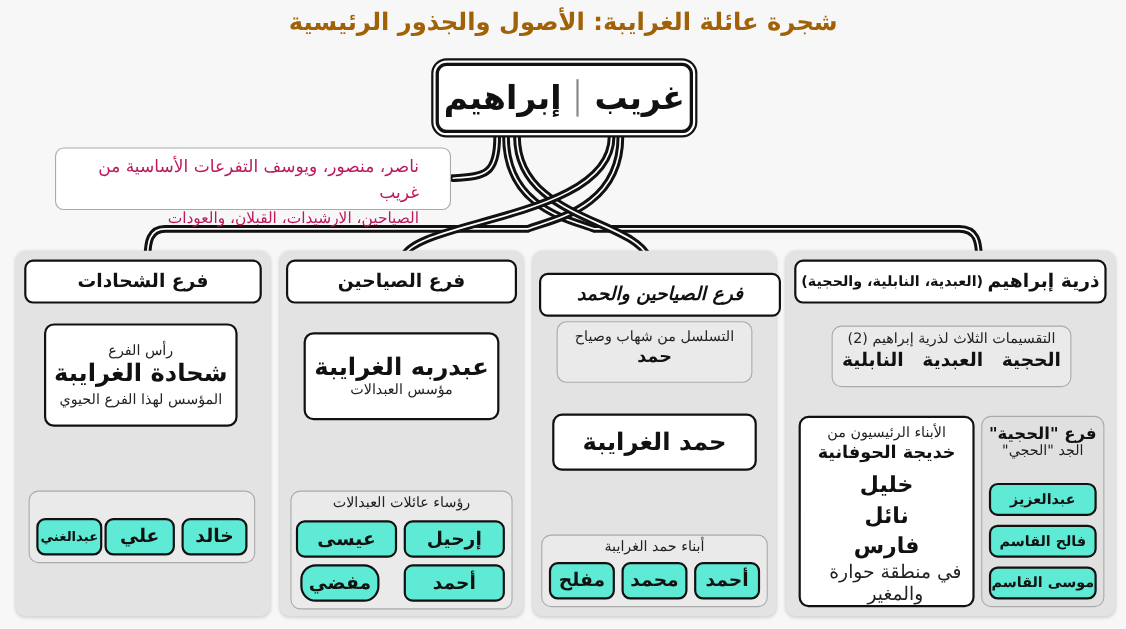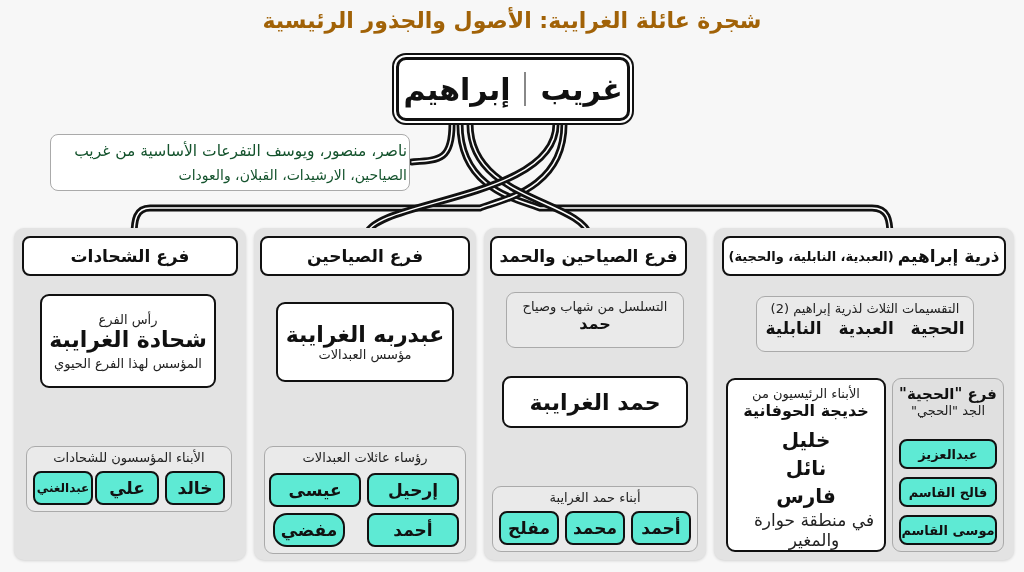--- a/index.html
+++ b/index.html
@@ -19,22 +19,22 @@
     left: 396px; top: 57px; width: 234px; height: 64px;
     background: #fff; border: 3px solid #111; border-radius: 10px;
     box-shadow: 0 0 0 2px #fff, 0 0 0 4px #111;
     display: flex; align-items: center; justify-content: center; gap: 14px;
     font-size: 30px; font-weight: bold; direction: rtl;
   }
   .root-sep { width: 2px; height: 34px; background: #888; }
   .note-box {
     left: 50px; top: 134px; width: 360px; height: 57px;
     background: #fff; border: 1.5px solid #aaa; border-radius: 8px;
-    padding: 4px 2px; direction: rtl; text-align: right;
-    font-size: 14px; color: #14532d; line-height: 24px;
+    padding: 4px 28px; direction: rtl; text-align: right;
+    font-size: 14px; color: #be185d; line-height: 24px;
   }
   .note-box .l1 { font-size: 15.5px; }
   .panel {
     top: 228px; height: 332px; background: #e3e3e3;
     border-radius: 10px; box-shadow: 0 1px 3px rgba(0,0,0,0.15);
   }
   .header-box {
     position: absolute; background: #fff; border: 2.5px solid #111;
     border-radius: 8px; display: flex; align-items: center; justify-content: center;
     font-weight: bold; font-size: 17px; direction: rtl;
@@ -138,21 +138,21 @@
     <div class="t-sm">الأبناء الرئيسيون من</div>
     <div style="font-size:16px; font-weight:bold;">خديجة الحوفانية</div>
     <div class="t-bg" style="margin-top:6px; line-height:28px;">خليل</div>
     <div class="t-bg" style="line-height:28px;">نائل</div>
     <div class="t-bg" style="line-height:28px;">فارس</div>
     <div style="font-size:17px; color:#222;margin-left:16px;">في منطقة حوارة والمغير</div>
   </div>
 </div>
 
 <div class="abs panel" style="left:484px; width:222px;">
-  <div class="header-box" style="left:6px; top:8px; width:197px; height:40px;">فرع الصياحين والحمد</div>
+  <div class="header-box" style="left:6px; top:20px; width:220px; height:40px;font-style:italic;">فرع الصياحين والحمد</div>
   <div class="grey-box" style="left:22px; top:64px; width:178px; height:56px; padding-top:6px;">
     <div class="t-sm">التسلسل من شهاب وصياح</div>
     <div style="font-weight:bold; font-size:16px;">حمد</div>
   </div>
   <div class="white-box" style="left:18px; top:148px; width:186px; height:52px;">
     <div class="t-xl">حمد الغرايبة</div>
   </div>
   <div class="grey-box" style="left:8px; top:258px; width:206px; height:66px;">
     <div class="t-sm" style="margin-top:3px;">أبناء حمد الغرايبة</div>
     <div class="name-btn" style="right:6px; top:24px; width:60px; height:34px;">أحمد</div>
@@ -177,18 +177,17 @@
 </div>
 
 <div class="abs panel" style="left:14px; width:232px;">
   <div class="header-box" style="left:8px; top:8px; width:216px; height:40px;">فرع الشحادات</div>
   <div class="white-box" style="left:26px; top:66px; width:176px; height:94px;">
     <div class="t-sm">رأس الفرع</div>
     <div class="t-xl">شحادة الغرايبة</div>
     <div class="t-sm" style="margin-top:4px;">المؤسس لهذا الفرع الحيوي</div>
   </div>
   <div class="grey-box" style="left:12px; top:218px; width:206px; height:66px;">
-    <div class="t-sm" style="margin-top:3px;">الأبناء المؤسسون للشحادات</div>
     <div class="name-btn" style="right:6px; top:24px; width:60px; height:34px;">خالد</div>
     <div class="name-btn" style="right:72px; top:24px; width:64px; height:34px;">علي</div>
     <div class="name-btn" style="right:138px; top:24px; width:60px; height:34px; font-size:12px;">عبدالغني</div>
   </div>
 </div>
 
 </body></html>

